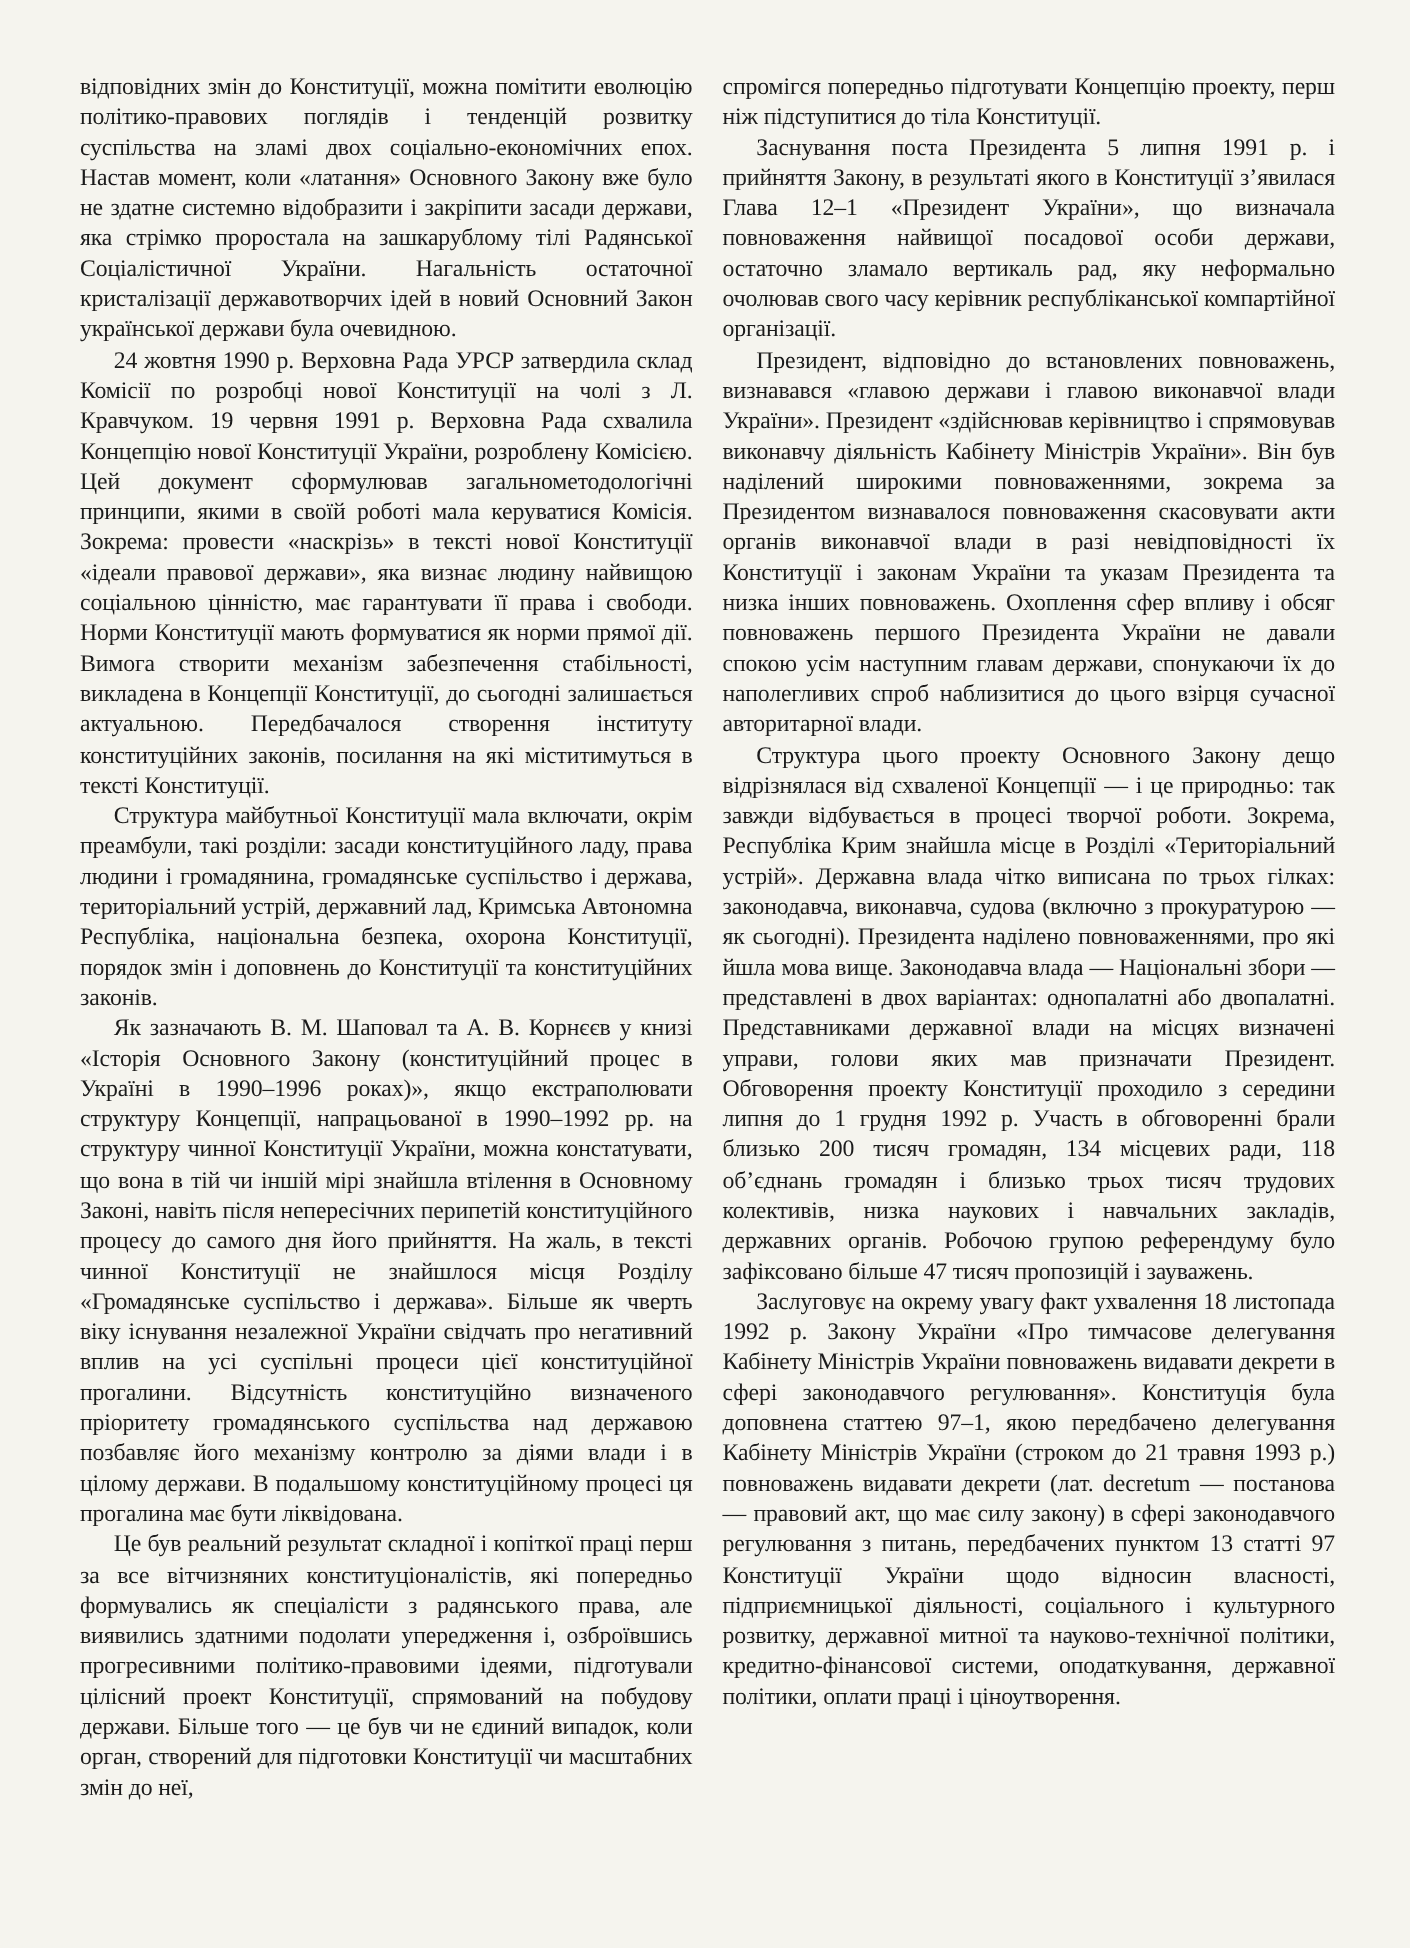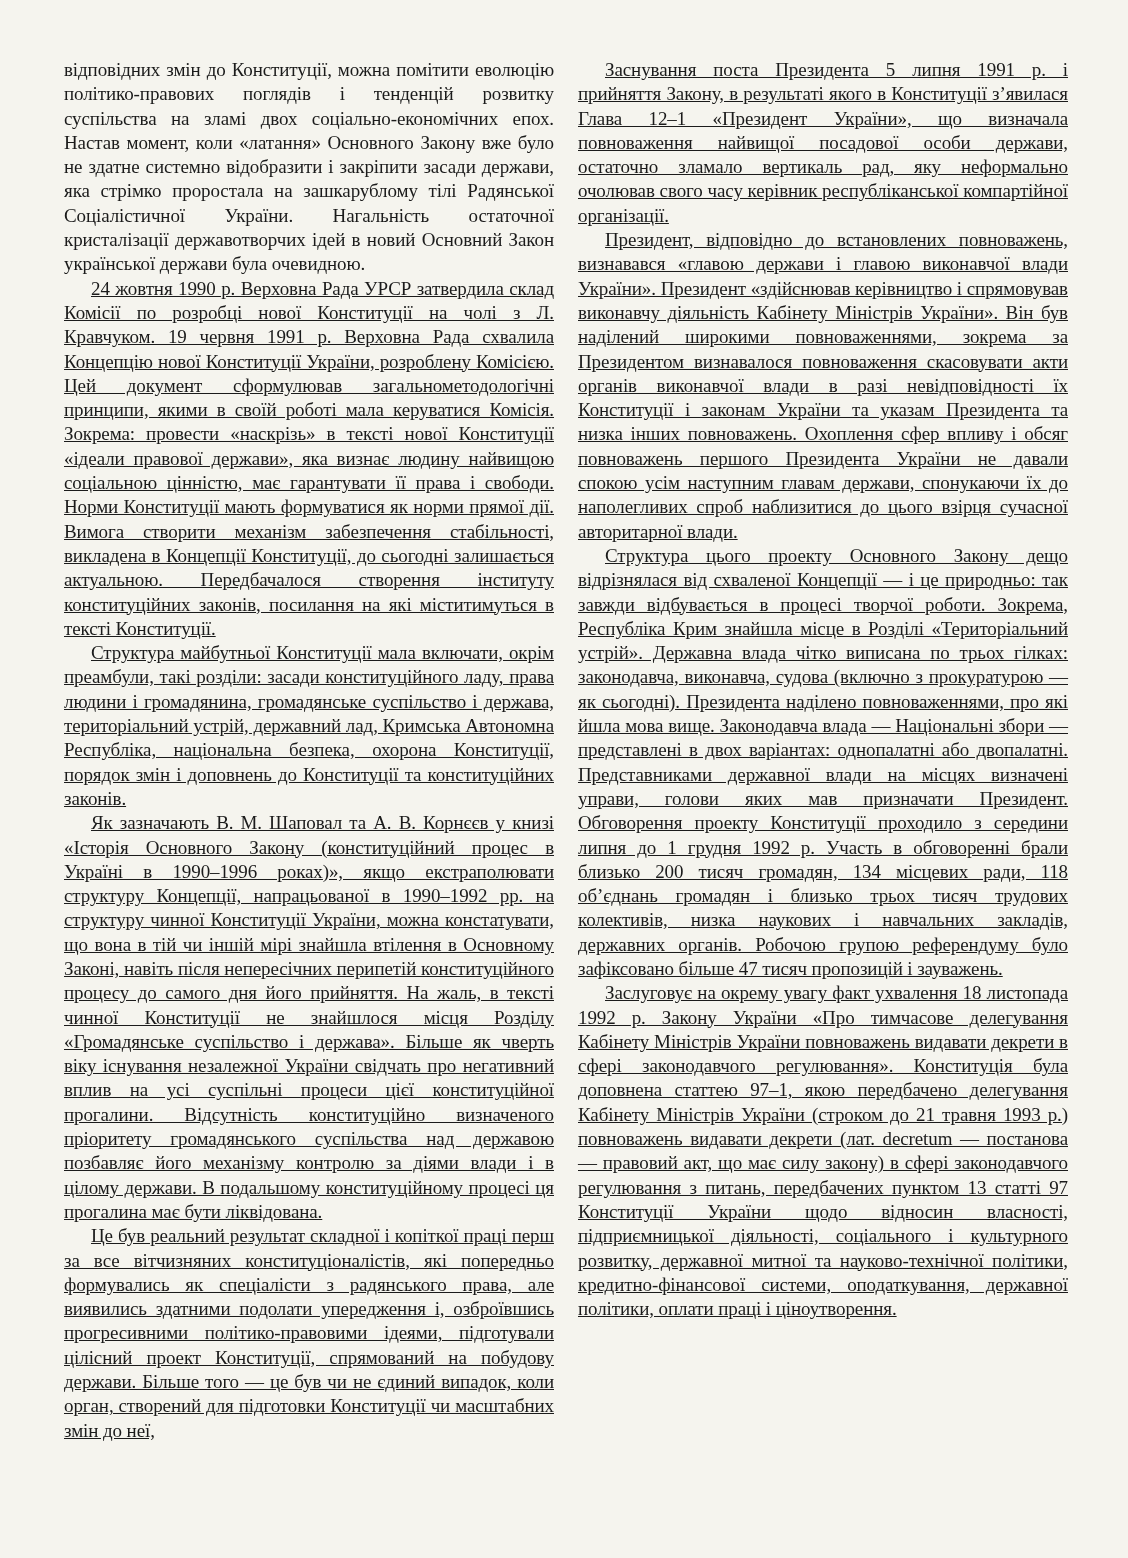--- a/index.html
+++ b/index.html
@@ -31,33 +31,33 @@
     margin: 0;
     font-size: 19px;
     line-height: 24.3px;
     letter-spacing: -0.1px;
     text-align: justify;
     hyphens: auto;
     -webkit-hyphens: auto;
   }
   .para.indent {
     text-indent: 27px;
-    text-decoration: underline;
   }
 </style>
 </head>
 <body>
 
 <div class="page">
   <div class="column">
     <p lang="uk" class="para">відповідних змін до Конституції, можна помітити еволюцію політико-правових поглядів і тенденцій розвитку суспільства на зламі двох соціально-економічних епох. Настав момент, коли «латання» Основного Закону вже було не здатне системно відобразити і закріпити засади держави, яка стрімко проростала на зашкарублому тілі Радянської Соціалістичної України. Нагальність остаточної кристалізації державотворчих ідей в новий Основний Закон української держави була очевидною.</p>
     <p lang="uk" class="para indent">24 жовтня 1990 р. Верховна Рада УРСР затвердила склад Комісії по розробці нової Конституції на чолі з Л. Кравчуком. 19 червня 1991 р. Верховна Рада схвалила Концепцію нової Конституції України, розроблену Комісією. Цей документ сформулював загальнометодологічні принципи, якими в своїй роботі мала керуватися Комісія. Зокрема: провести «наскрізь» в тексті нової Конституції «ідеали правової держави», яка визнає людину найвищою соціальною цінністю, має гарантувати її права і свободи. Норми Конституції мають формуватися як норми прямої дії. Вимога створити механізм забезпечення стабільності, викладена в Концепції Конституції, до сьогодні залишається актуальною. Передбачалося створення інституту конституційних законів, посилання на які міститимуться в тексті Конституції.</p>
     <p lang="uk" class="para indent">Структура майбутньої Конституції мала включати, окрім преамбули, такі розділи: засади конституційного ладу, права людини і громадянина, громадянське суспільство і держава, територіальний устрій, державний лад, Кримська Автономна Республіка, національна безпека, охорона Конституції, порядок змін і доповнень до Конституції та конституційних законів.</p>
     <p lang="uk" class="para indent">Як зазначають В. М. Шаповал та А. В. Корнєєв у книзі «Історія Основного Закону (конституційний процес в Україні в 1990–1996 роках)», якщо екстраполювати структуру Концепції, напрацьованої в 1990–1992 рр. на структуру чинної Конституції України, можна констатувати, що вона в тій чи іншій мірі знайшла втілення в Основному Законі, навіть після непересічних перипетій конституційного процесу до самого дня його прийняття. На жаль, в тексті чинної Конституції не знайшлося місця Розділу «Громадянське суспільство і держава». Більше як чверть віку існування незалежної України свідчать про негативний вплив на усі суспільні процеси цієї конституційної прогалини. Відсутність конституційно визначеного пріоритету громадянського суспільства над державою позбавляє його механізму контролю за діями влади і в цілому держави. В подальшому конституційному процесі ця прогалина має бути ліквідована.</p>
     <p lang="uk" class="para indent">Це був реальний результат складної і копіткої праці перш за все вітчизняних конституціоналістів, які попередньо формувались як спеціалісти з радянського права, але виявились здатними подолати упередження і, озброївшись прогресивними політико-правовими ідеями, підготували цілісний проект Конституції, спрямований на побудову держави. Більше того — це був чи не єдиний випадок, коли орган, створений для підготовки Конституції чи масштабних змін до неї,</p>
   </div>
   <div class="column">
+    <p lang="uk" class="para">спромігся попередньо підготувати Концепцію проекту, перш ніж підступитися до тіла Конституції.</p>
     <p lang="uk" class="para indent">Заснування поста Президента 5 липня 1991 р. і прийняття Закону, в результаті якого в Конституції з’явилася Глава 12–1 «Президент України», що визначала повноваження найвищої посадової особи держави, остаточно зламало вертикаль рад, яку неформально очолював свого часу керівник республіканської компартійної організації.</p>
     <p lang="uk" class="para indent">Президент, відповідно до встановлених повноважень, визнавався «главою держави і главою виконавчої влади України». Президент «здійснював керівництво і спрямовував виконавчу діяльність Кабінету Міністрів України». Він був наділений широкими повноваженнями, зокрема за Президентом визнавалося повноваження скасовувати акти органів виконавчої влади в разі невідповідності їх Конституції і законам України та указам Президента та низка інших повноважень. Охоплення сфер впливу і обсяг повноважень першого Президента України не давали спокою усім наступним главам держави, спонукаючи їх до наполегливих спроб наблизитися до цього взірця сучасної авторитарної влади.</p>
     <p lang="uk" class="para indent">Структура цього проекту Основного Закону дещо відрізнялася від схваленої Концепції — і це природньо: так завжди відбувається в процесі творчої роботи. Зокрема, Республіка Крим знайшла місце в Розділі «Територіальний устрій». Державна влада чітко виписана по трьох гілках: законодавча, виконавча, судова (включно з прокуратурою — як сьогодні). Президента наділено повноваженнями, про які йшла мова вище. Законодавча влада — Національні збори — представлені в двох варіантах: однопалатні або двопалатні. Представниками державної влади на місцях визначені управи, голови яких мав призначати Президент. Обговорення проекту Конституції проходило з середини липня до 1 грудня 1992 р. Участь в обговоренні брали близько 200 тисяч громадян, 134 місцевих ради, 118 об’єднань громадян і близько трьох тисяч трудових колективів, низка наукових і навчальних закладів, державних органів. Робочою групою референдуму було зафіксовано більше 47 тисяч пропозицій і зауважень.</p>
     <p lang="uk" class="para indent">Заслуговує на окрему увагу факт ухвалення 18 листопада 1992 р. Закону України «Про тимчасове делегування Кабінету Міністрів України повноважень видавати декрети в сфері законодавчого регулювання». Конституція була доповнена статтею 97–1, якою передбачено делегування Кабінету Міністрів України (строком до 21 травня 1993 р.) повноважень видавати декрети (лат. decretum — постанова — правовий акт, що має силу закону) в сфері законодавчого регулювання з питань, передбачених пунктом 13 статті 97 Конституції України щодо відносин власності, підприємницької діяльності, соціального і культурного розвитку, державної митної та науково-технічної політики, кредитно-фінансової системи, оподаткування, державної політики, оплати праці і ціноутворення.</p>
   </div>
 </div>
 
 </body></html>

